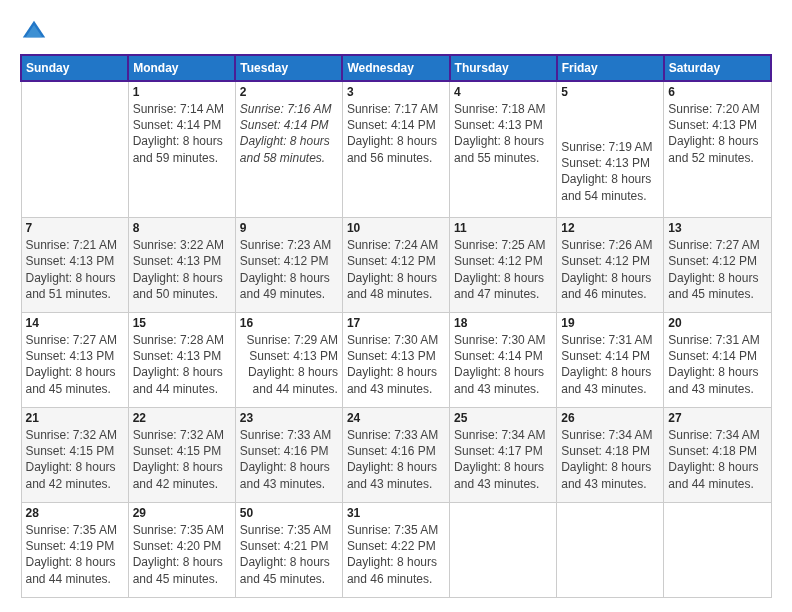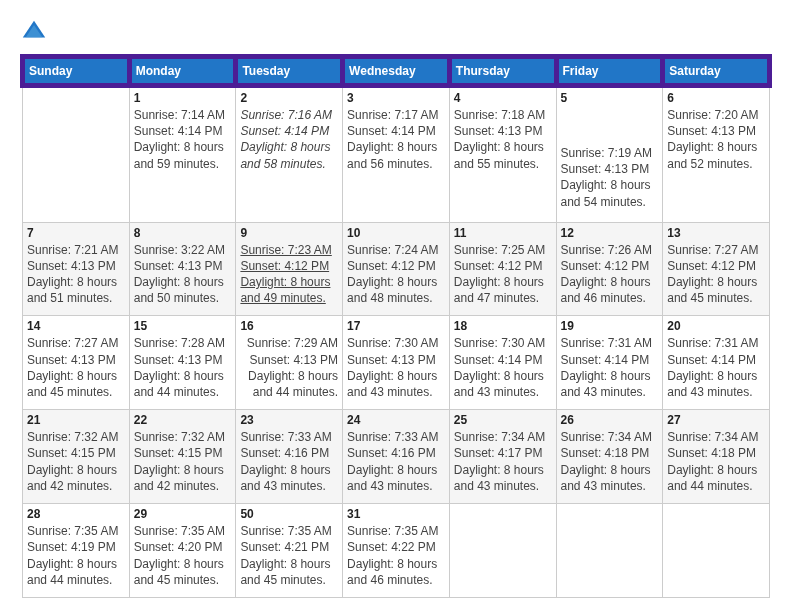--- a/index.html
+++ b/index.html
@@ -67,21 +67,21 @@
       width: 100%;
       table-layout: fixed;
     }
     .calendar th {
       background-color: #2176c7;
       color: #fff;
       font-size: 12px;
       font-weight: bold;
       padding: 5px 4px;
       text-align: left;
-      border: 5px solid #4c1d95;
+      border: 2px solid #4c1d95;
     }
     .calendar td {
       vertical-align: top;
       border: 1px solid #ccc;
       padding: 3px 4px;
       font-size: 9.5px;
       color: #333;
       height: 82px;
     }
     .day-number {
@@ -198,21 +198,21 @@
           </td>
           <td>
             <span class="day-number">8</span>
             <div class="day-info" style="white-space: pre-line;">Sunrise: 3:22 AM
 Sunset: 4:13 PM
 Daylight: 8 hours
 and 50 minutes.</div>
           </td>
           <td>
             <span class="day-number">9</span>
-            <div class="day-info" style="white-space: pre-line; text-decoration: underline;">Sunrise: 7:23 AM
+            <div class="day-info" style="white-space: pre-line;">Sunrise: 7:23 AM
 Sunset: 4:12 PM
 Daylight: 8 hours
 and 49 minutes.</div>
           </td>
           <td>
             <span class="day-number">10</span>
             <div class="day-info" style="white-space: pre-line;">Sunrise: 7:24 AM
 Sunset: 4:12 PM
 Daylight: 8 hours
 and 48 minutes.</div>

